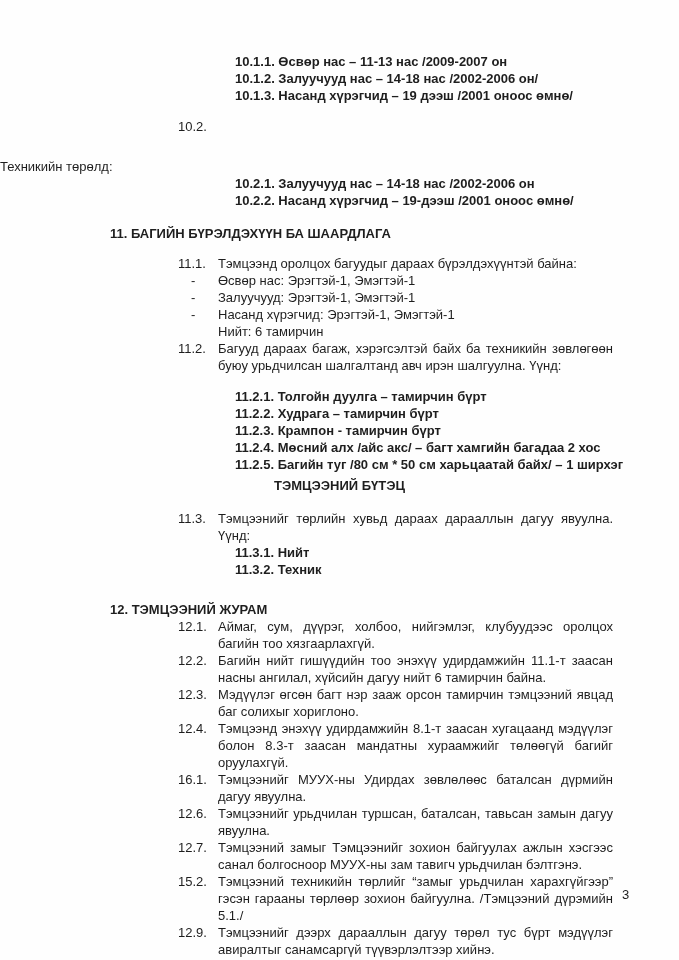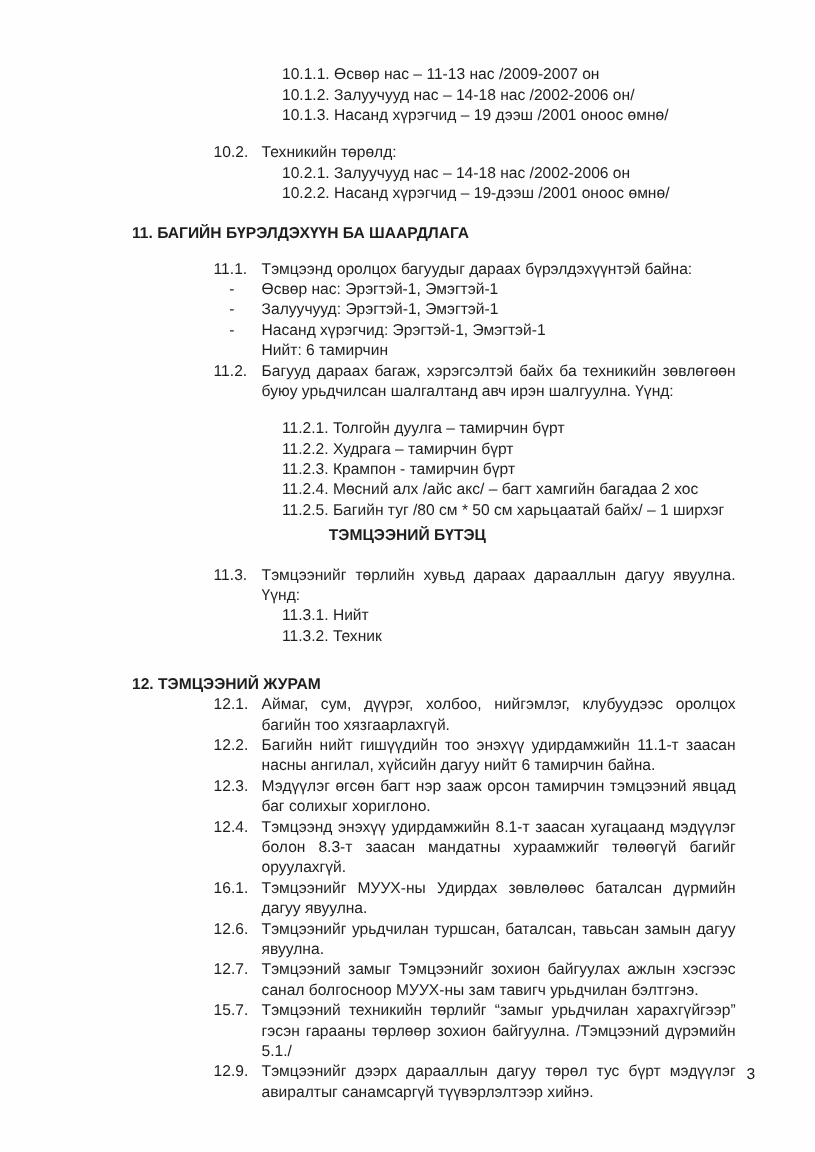--- a/index.html
+++ b/index.html
@@ -9,33 +9,33 @@
     width: 679px;
     height: 960px;
     background: #fefefe;
     color: #1e1e1e;
     font-family: "Liberation Sans", "DejaVu Sans", sans-serif;
     font-size: 13px;
     line-height: 17px;
     padding-top: 53px;
     overflow: hidden;
   }
-  .lvl3 { margin-left: 235px; margin-right: 40px; }
+  .lvl3 { margin-left: 235px; margin-right: 40px; font-weight: bold; }
   .row { display: flex; margin-right: 66px; }
   .row .num { margin-left: 178px; flex: 0 0 40px; }
   .row .txt { flex: 1; text-align: justify; }
   .bullet { display: flex; margin-right: 66px; }
   .bullet .dash { margin-left: 191px; flex: 0 0 27px; }
   .bullet .txt { flex: 1; }
   .total { margin-left: 218px; }
   .sec-head { margin-left: 110px; font-weight: 700; }
   .center-head { text-align: center; font-weight: 700; }
   .mt12 { }
   .mt13 { margin-top: 13px; }
-  .mt14 { margin-top: 14px; }
+  .mt14 { margin-top: 14px; flex-direction: column; }
   .mt16 { margin-top: 16px; }
   .mt20 { margin-top: 4px; }
   .mt23 { margin-top: 23px; }
   .page-num { position: absolute; left: 622px; top: 886px; }
 </style>
 </head>
 <body>
 
 <div class="page">
 
@@ -114,21 +114,21 @@
   </div>
   <div class="row">
     <span class="num">12.6.</span>
     <span class="txt">Тэмцээнийг урьдчилан туршсан, баталсан, тавьсан замын дагуу явуулна.</span>
   </div>
   <div class="row">
     <span class="num">12.7.</span>
     <span class="txt">Тэмцээний замыг Тэмцээнийг зохион байгуулах ажлын хэсгээс санал болгосноор МУУХ-ны зам тавигч урьдчилан бэлтгэнэ.</span>
   </div>
   <div class="row">
-    <span class="num">15.7.</span>
+    <span class="num">15.2.</span>
     <span class="txt">Тэмцээний техникийн төрлийг “замыг урьдчилан харахгүйгээр” гэсэн гарааны төрлөөр зохион байгуулна. /Тэмцээний дүрэмийн 5.1./</span>
   </div>
   <div class="row">
     <span class="num">12.9.</span>
     <span class="txt">Тэмцээнийг дээрх дарааллын дагуу төрөл тус бүрт мэдүүлэг авиралтыг санамсаргүй түүвэрлэлтээр хийнэ.</span>
   </div>
 
   <div class="page-num">3</div>
 
 </div>

